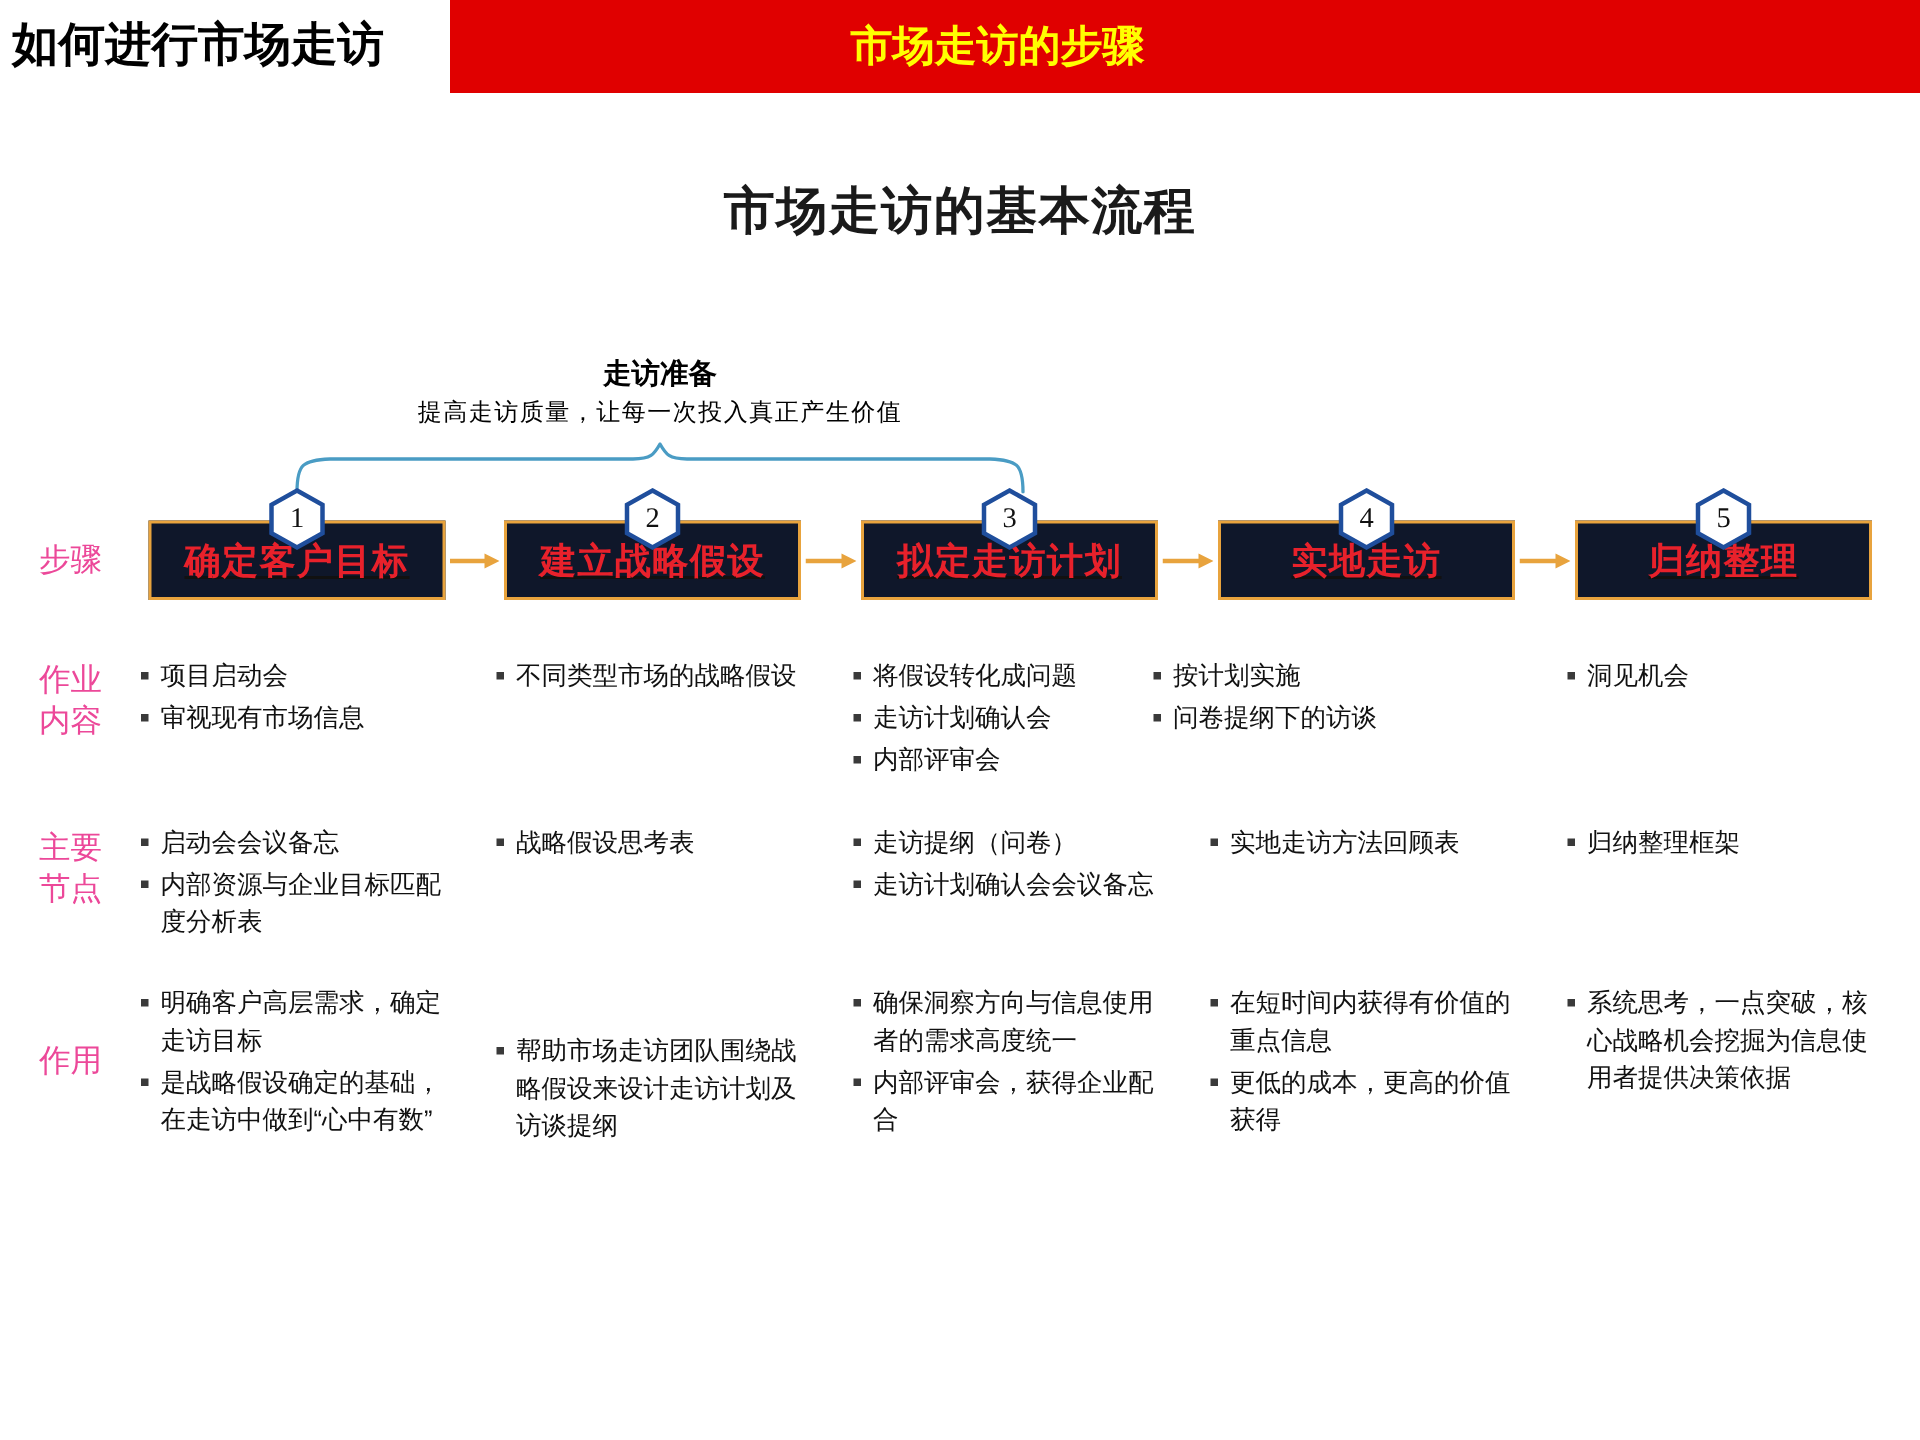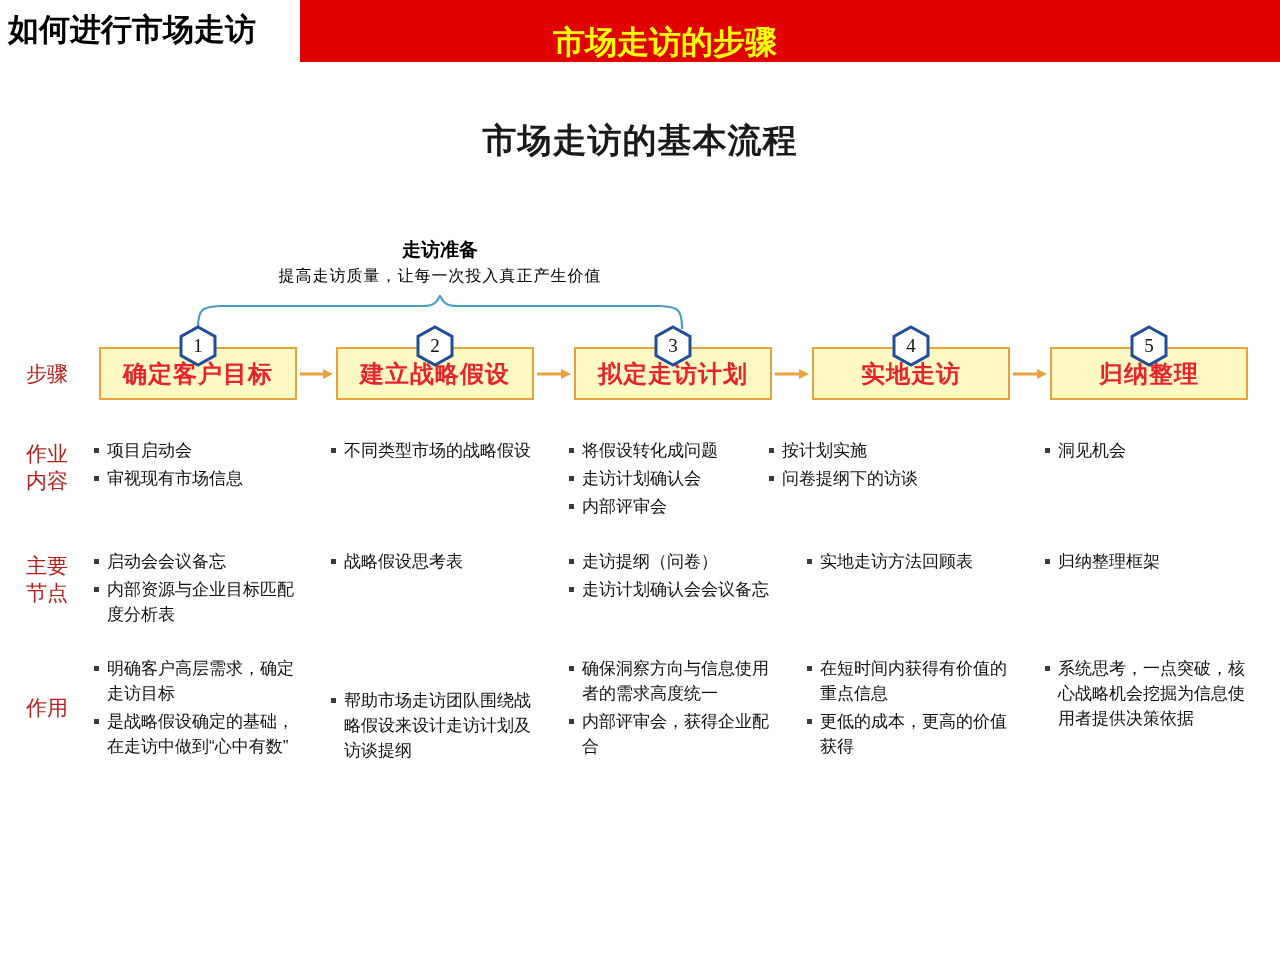--- a/index.html
+++ b/index.html
@@ -39,27 +39,27 @@
     display: flex;
     align-items: center;
     font-size: 31px;
     font-weight: bold;
     letter-spacing: 0px;
     color: #000000;
     white-space: nowrap;
   }
   .header-center-title {
     position: absolute;
-    left: 300px; top: 12px;
+    left: 300px; top: 0;
     width: 980px;
     height: 62px;
     display: flex;
     align-items: center;
     justify-content: center;
-    font-size: 32px;
+    font-size: 28px;
     font-weight: bold;
     color: #ffff00;
     white-space: nowrap;
     padding-right: 250px;
     box-sizing: border-box;
   }
 
   
   .slide-title {
     position: absolute;
@@ -98,40 +98,41 @@
     left: 190px; top: 295px;
     width: 500px;
     height: 34px;
   }
 
   
   .rowlabel {
     position: absolute;
     width: 86px;
     text-align: center;
-    color: #b91c1c;
+    color: #ec4899;
     font-size: 21px;
     line-height: 27px;
     font-weight: normal;
   }
   .rowlabel-steps { left: 4px; top: 360px; }
   .rowlabel-tasks { left: 4px; top: 440px; }
   .rowlabel-nodes { left: 4px; top: 552px; }
   .rowlabel-role  { left: 4px; top: 694px; }
 
   .stepbox {
     position: absolute;
     top: 347px;
     height: 53px;
     border: 2.5px solid #e8a33d;
-    background: #fef9c3;
+    background: #0f172a;
     display: flex;
     align-items: center;
     justify-content: center;
     box-sizing: border-box;
+    text-decoration: underline;
   }
   .stepbox-label {
     font-size: 24px;
     font-weight: bold;
     color: #e8212b;
     letter-spacing: 1px;
     white-space: nowrap;
   }
 
   .hexbadge {

